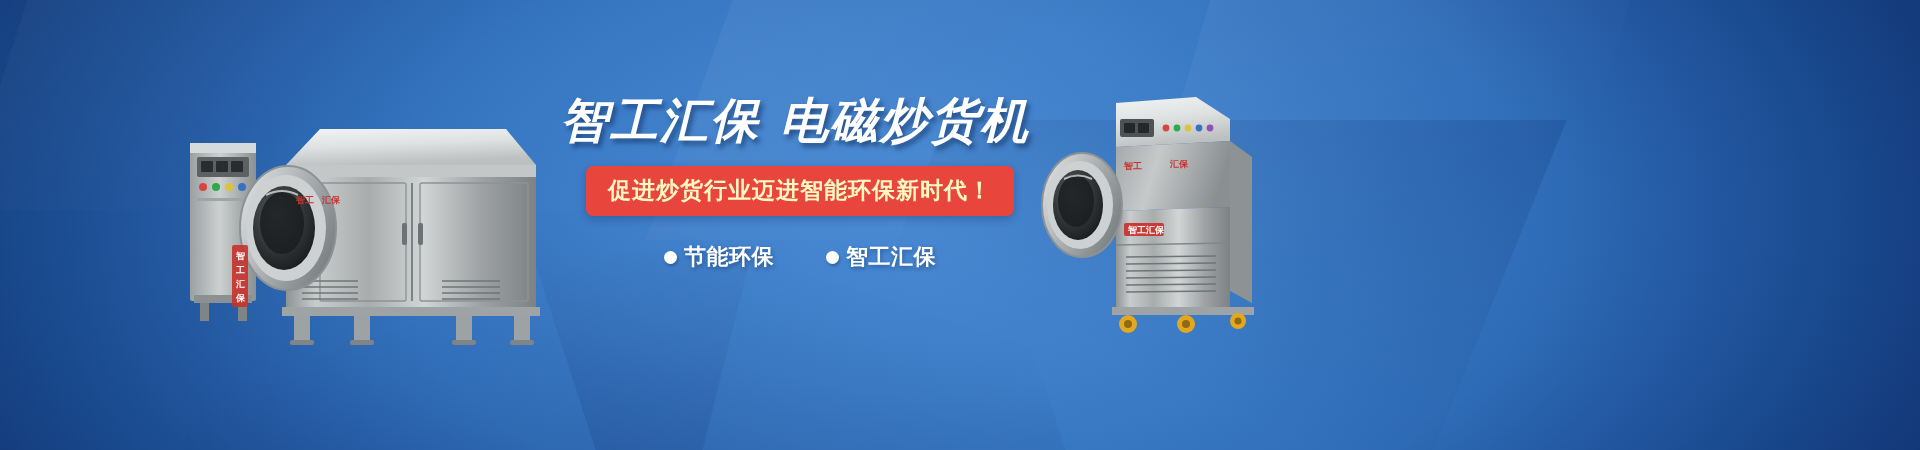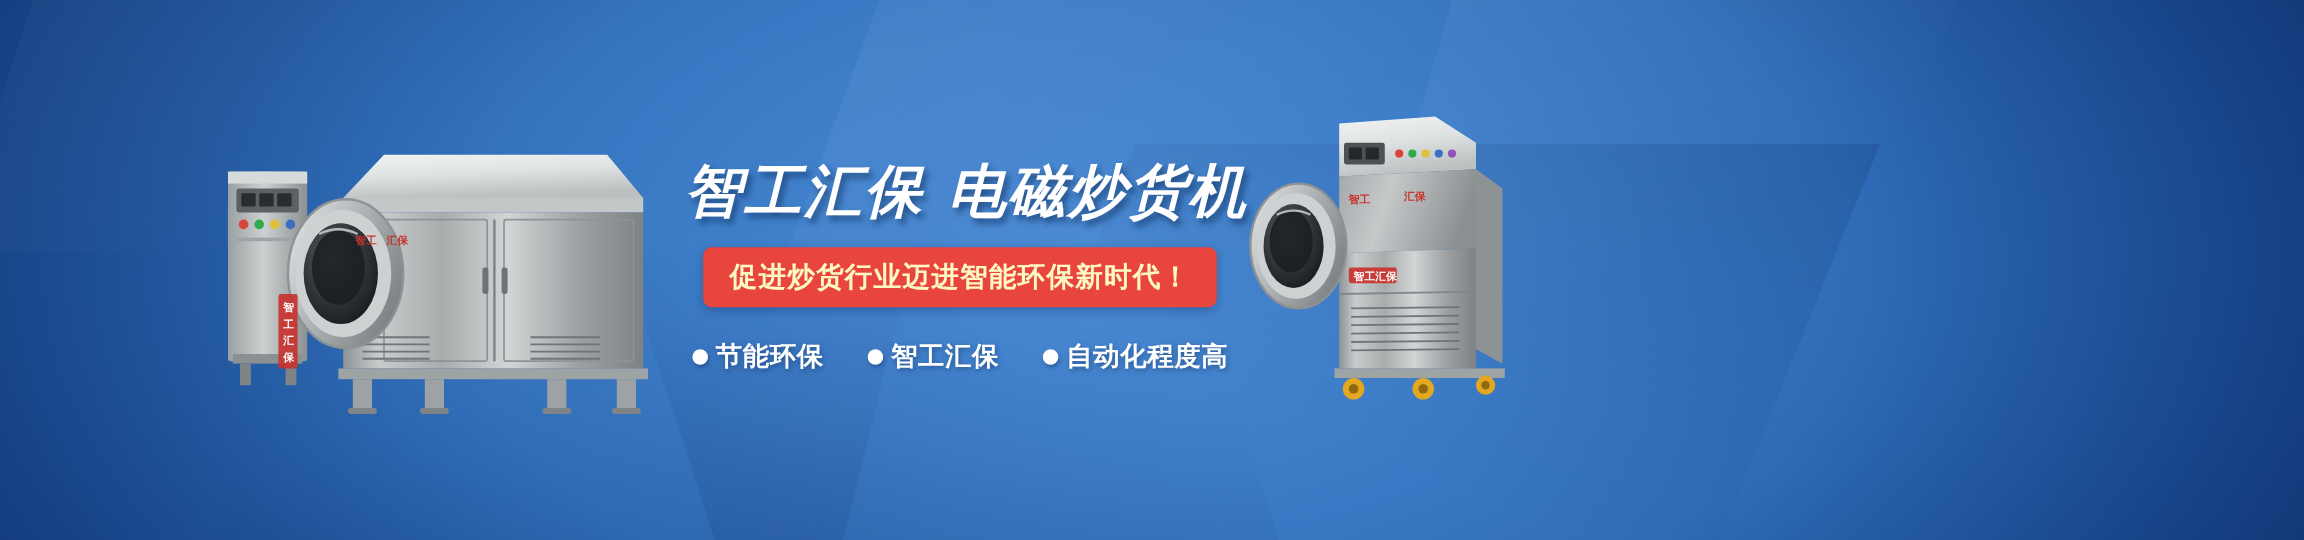--- a/index.html
+++ b/index.html
@@ -37,23 +37,22 @@
         transform:skewX(-14deg); }
   .f6 { left:0px; top:-40px; width:430px; height:250px;
         background:linear-gradient(125deg, rgba(255,255,255,.045), rgba(255,255,255,0) 72%);
         transform:skewX(-18deg); }
   .vig { position:absolute; inset:0;
          background:radial-gradient(ellipse 1250px 700px at 50% 50%, rgba(0,0,0,0) 46%, rgba(5,28,70,.40) 100%); }
 
   
   #text-block {
     position:absolute; left:560px; top:96px; width:480px;
-    text-align:right;
+    text-align:left;
     z-index:40;
-    margin-top:40px;
   }
   #main-title {
     font-size:48px; font-weight:bold; font-style:italic;
     color:#ffffff; letter-spacing:2px; line-height:1.05;
     text-shadow:3px 4px 5px rgba(8,35,78,.55);
     white-space:nowrap;
   }
   #title-gap { display:inline-block; width:20px; }
 
   #sub-banner-wrap { margin-top:20px; display:flex; justify-content:center; }
@@ -65,21 +64,21 @@
     padding:9px 22px 10px 22px;
     border-radius:7px;
     letter-spacing:1px;
     white-space:nowrap;
     box-shadow:0 3px 8px rgba(10,30,70,.28);
   }
 
   #features {
     margin-top:26px;
     display:flex; justify-content:center; align-items:center;
-    gap:36px;
+    gap:52px;
     white-space:nowrap;
   }
   .feature { display:flex; align-items:center; gap:7px; }
   .dot {
     width:13px; height:13px; border-radius:50%;
     background:#ffffff; flex:none;
     box-shadow:1px 2px 3px rgba(8,35,78,.35);
   }
   .feature-label {
     color:#ffffff; font-size:22px; font-weight:bold;
@@ -282,20 +281,16 @@
 
     <div id="features">
       <div class="feature">
         <span class="dot"></span>
         <span class="feature-label">节能环保</span>
       </div>
       <div class="feature">
         <span class="dot"></span>
         <span class="feature-label">智工汇保</span>
       </div>
-      <div class="feature">
-        <span class="dot"></span>
-        <span class="feature-label">自动化程度高</span>
-      </div>
     </div>
 
   </div>
 </div>
 
 </body></html>

